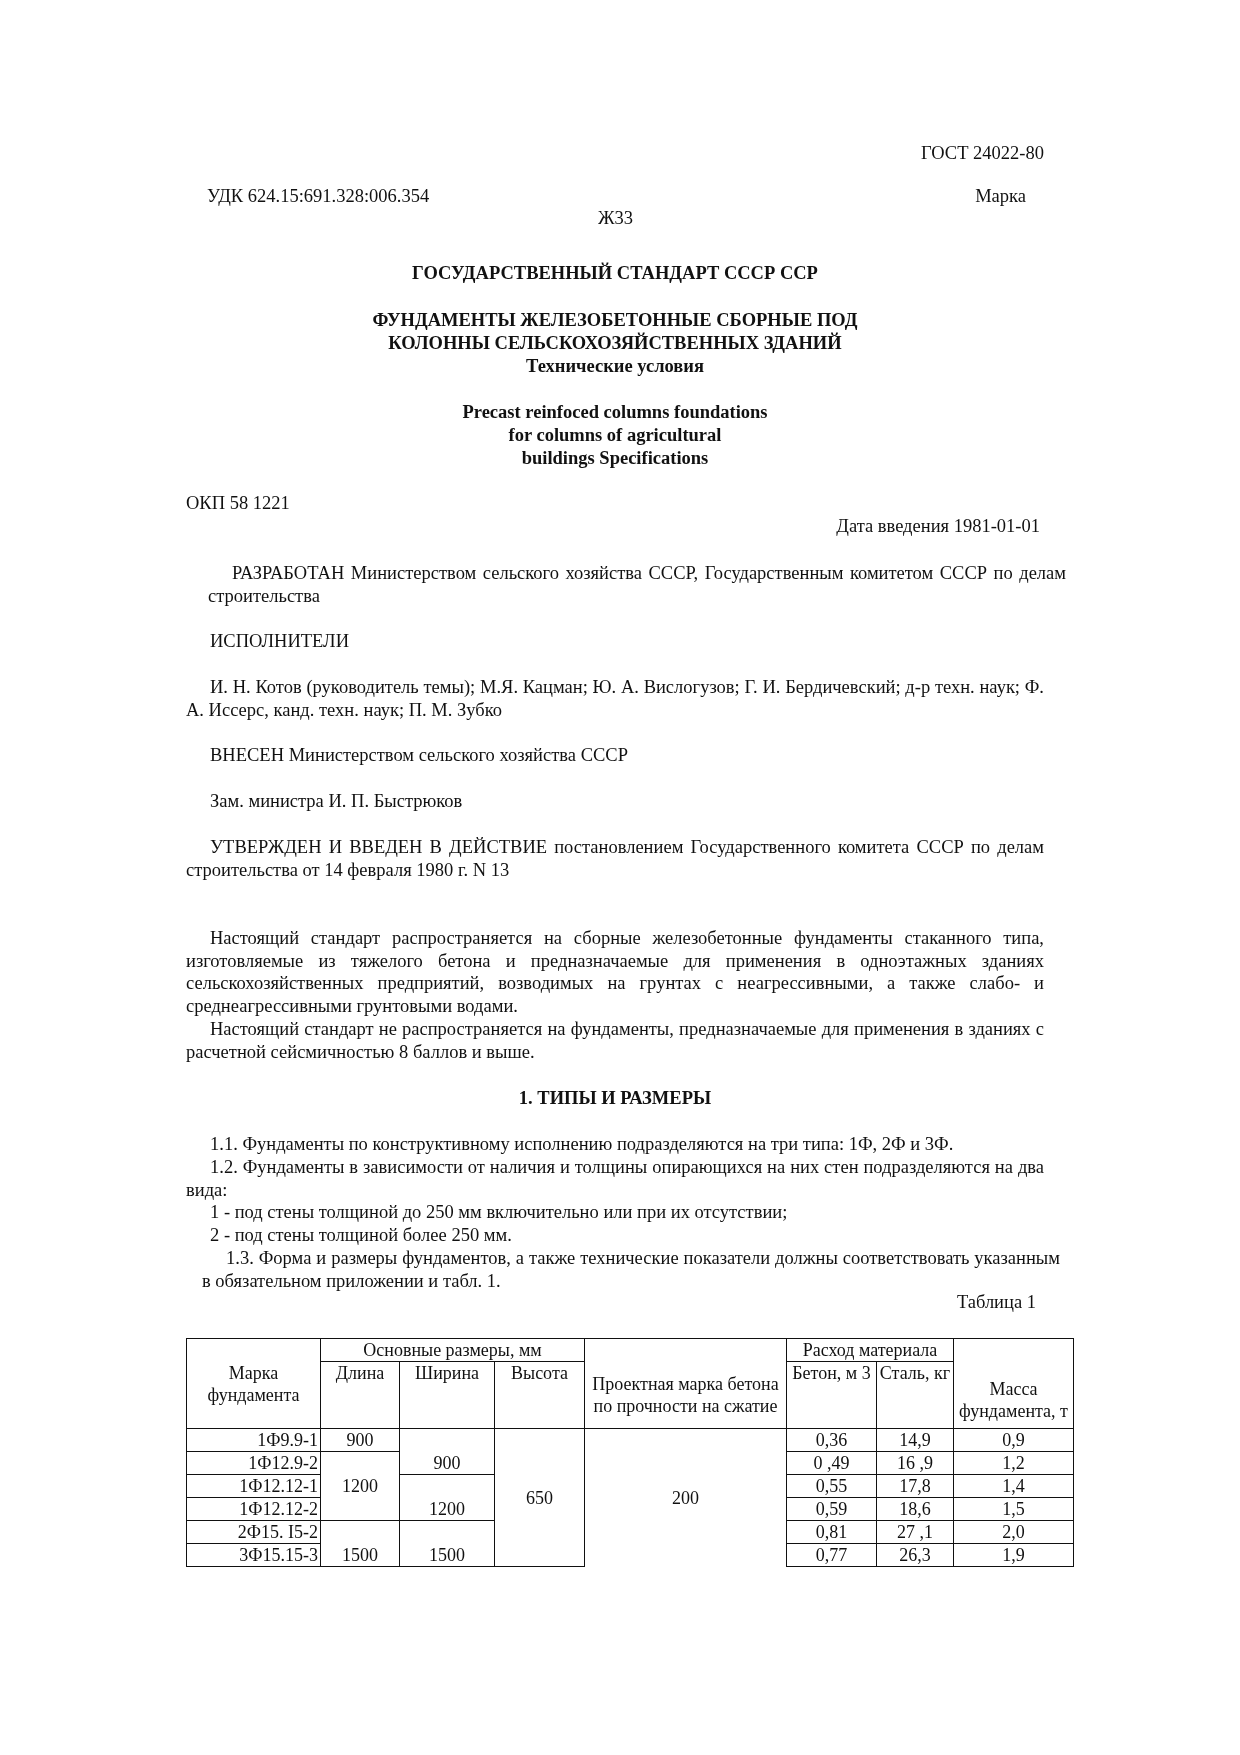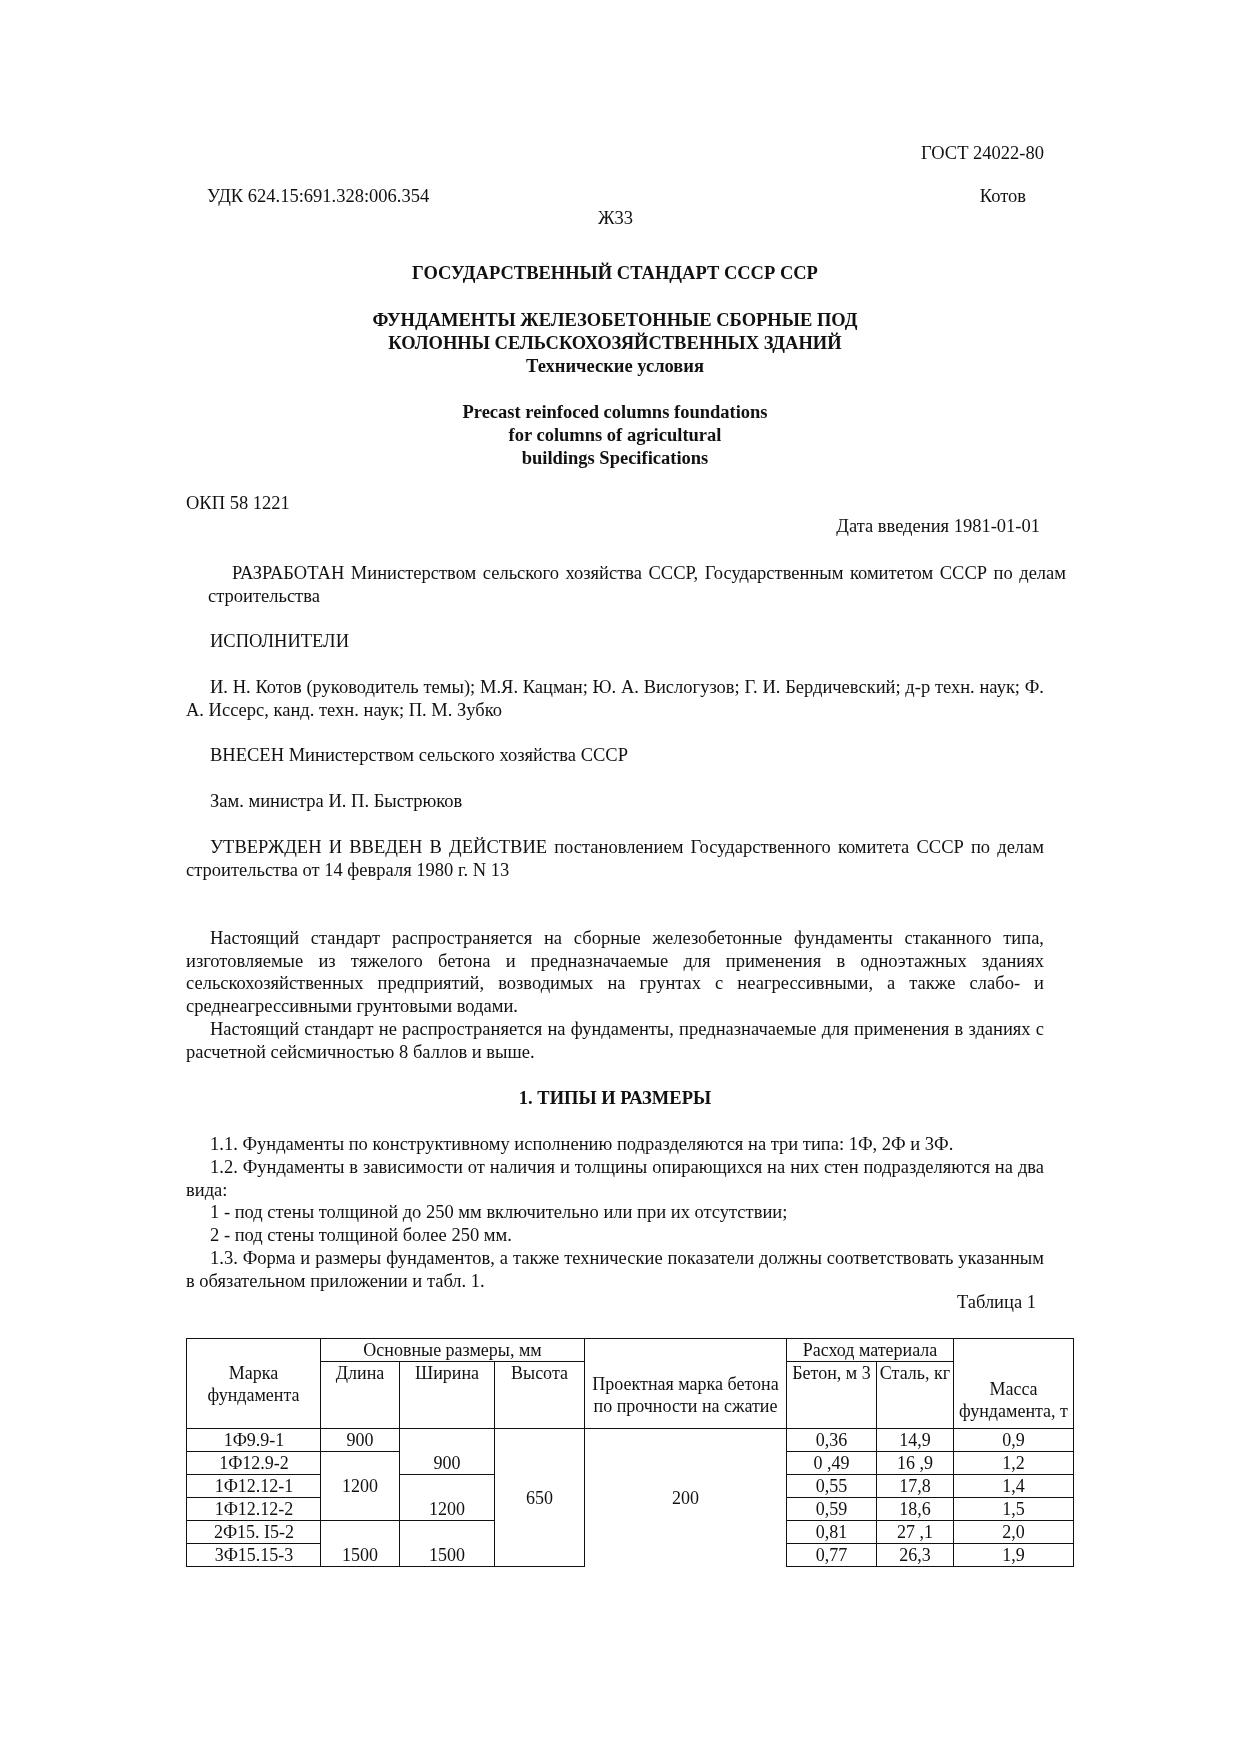--- a/index.html
+++ b/index.html
@@ -15,31 +15,31 @@
   }
   .title { position: absolute; left: 186px; width: 858px; text-align: center; font-weight: bold; line-height: 22.5px; }
 
   table.t1 {
     position: absolute; left: 186px; top: 1338px;
     border-collapse: collapse; font-size: 18px; line-height: 22px;
   }
   table.t1 td {
     border: 1.5px solid #111; text-align: center; vertical-align: top; padding: 0 2px;
   }
-  table.t1 td.l { text-align: center; padding-left: 3px; }
+  table.t1 td.l { text-align: right; padding-left: 3px; }
   table.t1 tr.body td { height: 22px; padding-top: 0; padding-bottom: 0; vertical-align: middle; }
   table.t1 td.mid { vertical-align: middle; }
   table.t1 td.nobot { border-bottom: none; border-left: 1.5px solid #111; margin-top: 48px; }
 </style>
 </head>
 <body>
 
 <div class="abs" style="right:196px; top:143px;">ГОСТ 24022-80</div>
 <div class="abs" style="left:207px; top:186px;">УДК 624.15:691.328:006.354</div>
-<div class="abs" style="right:214px; top:186px;">Котов</div>
+<div class="abs" style="right:214px; top:186px;">Марка</div>
 <div class="abs" style="left:598px; top:208px;">Ж33</div>
 
 <div class="title" style="top:262px;">ГОСУДАРСТВЕННЫЙ СТАНДАРТ СССР ССР</div>
 <div class="title" style="top:309px;">ФУНДАМЕНТЫ ЖЕЛЕЗОБЕТОННЫЕ СБОРНЫЕ ПОД</div>
 <div class="title" style="top:332px;">КОЛОННЫ СЕЛЬСКОХОЗЯЙСТВЕННЫХ ЗДАНИЙ</div>
 <div class="title" style="top:355px;">Технические условия</div>
 <div class="title" style="top:401px;">Precast reinfoced columns foundations</div>
 <div class="title" style="top:424px;">for columns of agricultural</div>
 <div class="title" style="top:447px;">buildings Specifications</div>
 
@@ -54,21 +54,21 @@
 <div class="para" style="top:836px;">УТВЕРЖДЕН И ВВЕДЕН В ДЕЙСТВИЕ постановлением Государственного комитета СССР по делам строительства от 14 февраля 1980 г. N 13</div>
 
 <div class="para" style="top:927px;">Настоящий стандарт распространяется на сборные железобетонные фундаменты стаканного типа, изготовляемые из тяжелого бетона и предназначаемые для применения в одноэтажных зданиях сельскохозяйственных предприятий, возводимых на грунтах с неагрессивными, а также слабо- и среднеагрессивными грунтовыми водами.</div>
 <div class="para" style="top:1018px;">Настоящий стандарт не распространяется на фундаменты, предназначаемые для применения в зданиях с расчетной сейсмичностью 8 баллов и выше.</div>
 
 <div class="title" style="top:1087px;">1. ТИПЫ И РАЗМЕРЫ</div>
 <div class="para" style="top:1133px;">1.1. Фундаменты по конструктивному исполнению подразделяются на три типа: 1Ф, 2Ф и 3Ф.</div>
 <div class="para" style="top:1156px;">1.2. Фундаменты в зависимости от наличия и толщины опирающихся на них стен подразделяются на два вида:</div>
 <div class="para" style="top:1201px;">1 - под стены толщиной до 250 мм включительно или при их отсутствии;</div>
 <div class="para" style="top:1224px;">2 - под стены толщиной более 250 мм.</div>
-<div class="para" style="top:1247px;">1.3. Форма и размеры фундаментов, а также технические показатели должны соответствовать указанным в обязательном приложении и табл. 1.</div>
+<div class="para" style="top:1247px;margin-left:16px;">1.3. Форма и размеры фундаментов, а также технические показатели должны соответствовать указанным в обязательном приложении и табл. 1.</div>
 <div class="abs" style="right:204px; top:1292px;">Таблица 1</div>
 
 <table class="t1">
   <colgroup>
     <col style="width:134px">
       <col style="width:79px">
       <col style="width:95px">
       <col style="width:90px">
     <col style="width:202px">
       <col style="width:90px">

